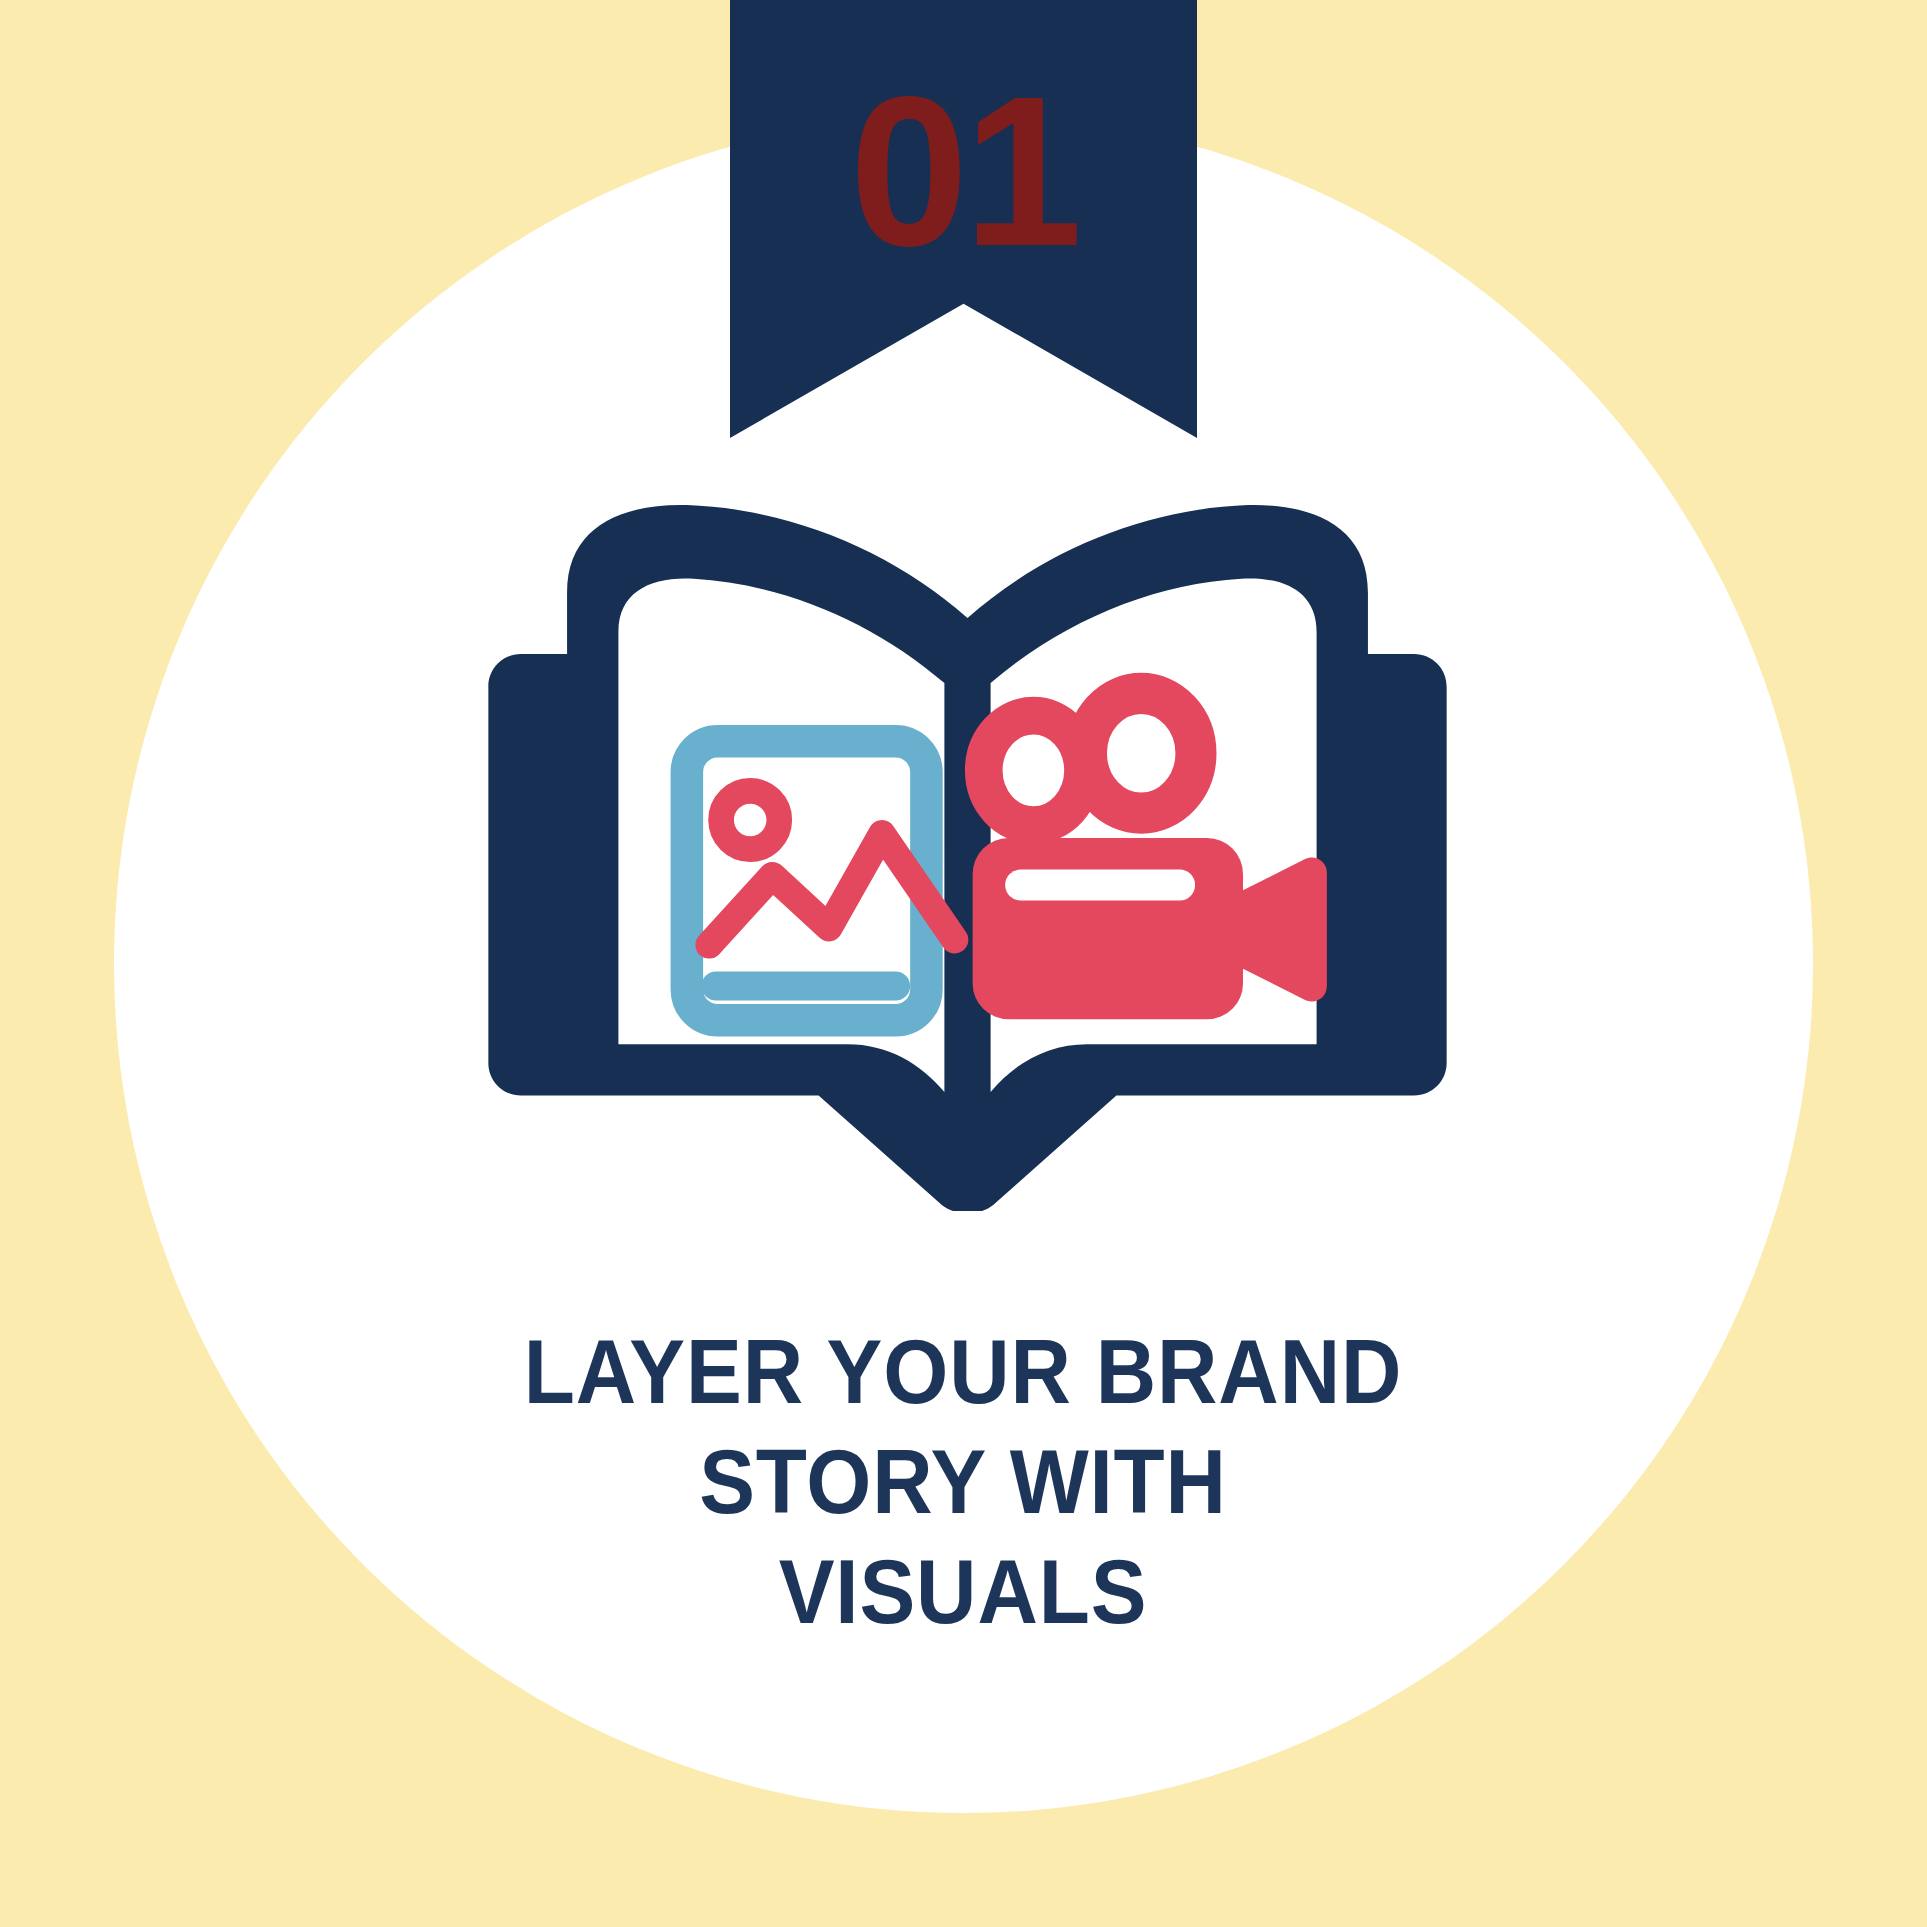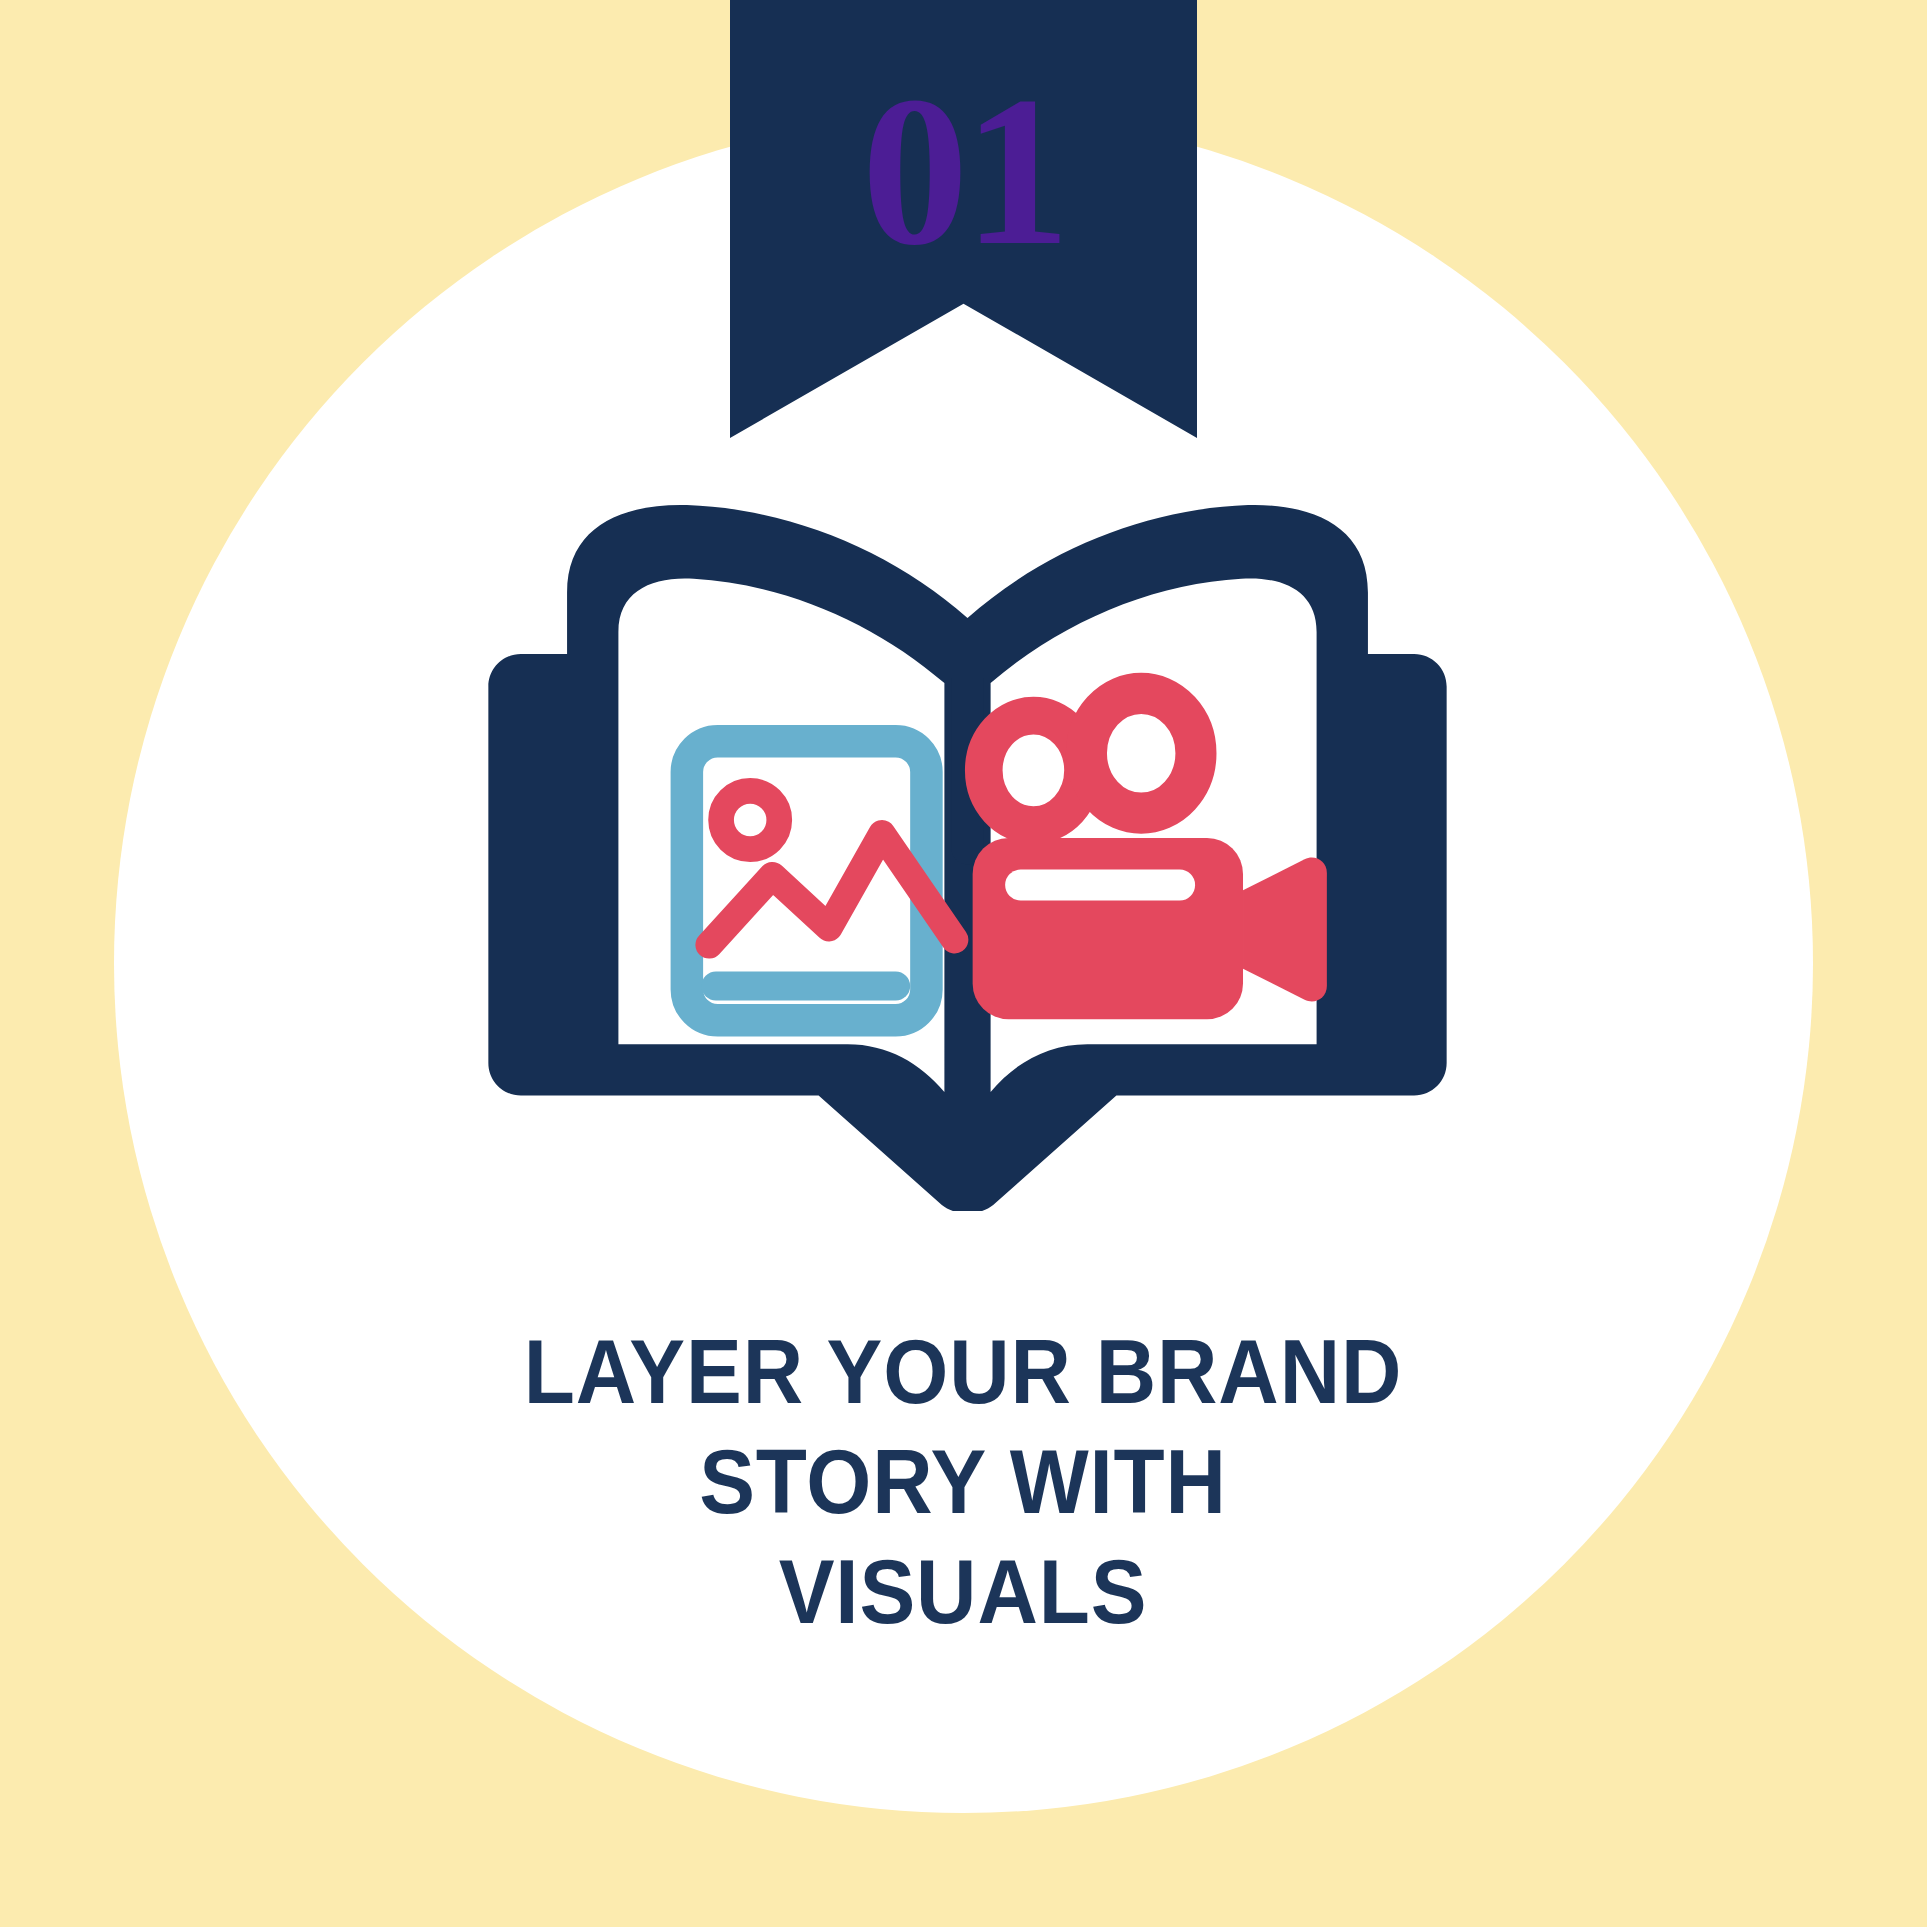--- a/index.html
+++ b/index.html
@@ -41,25 +41,25 @@
   #ribbon svg { display: block; width: 100%; height: 100%; }
   #ribbon-number {
     position: absolute;
     left: 0;
     top: 0;
     width: 467px;
     height: 342px;
     display: flex;
     align-items: center;
     justify-content: center;
-    color: #4c1d95;
+    color: #7f1d1d;
     font-size: 214px;
     font-weight: 700;
     letter-spacing: -5.1px;
-    font-family: Liberation Serif, serif;
+    font-family: Liberation Sans, sans-serif;
     line-height: 1;
     user-select: none;
   }
   #book-icon {
     position: absolute;
     left: 488px;
     top: 488px;
     width: 959px;
     height: 723px;
   }

